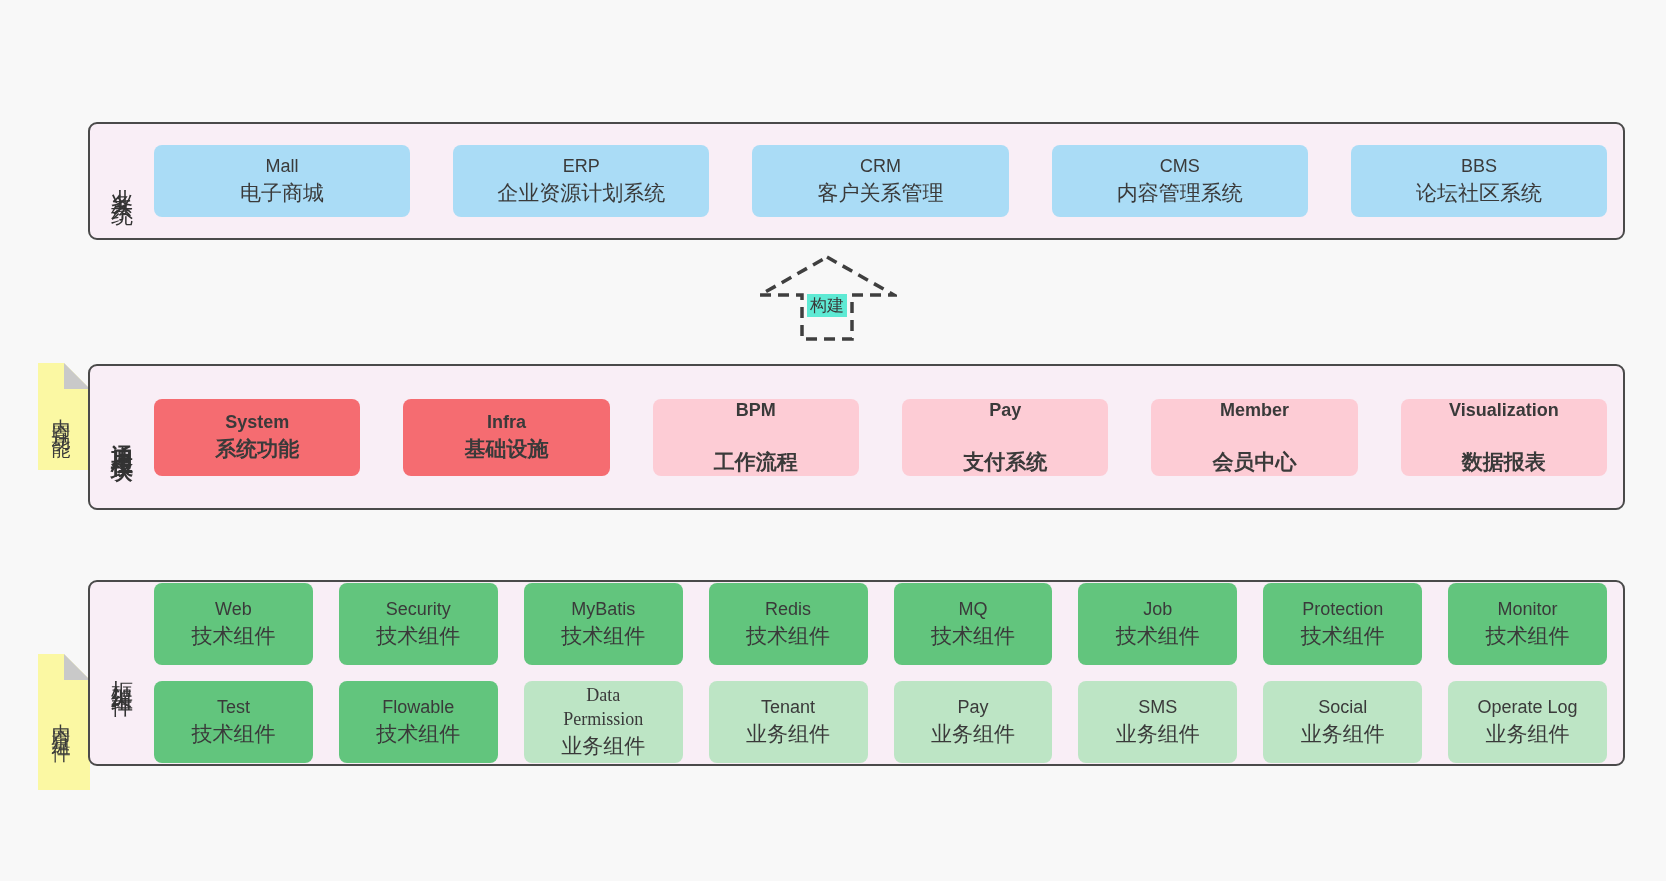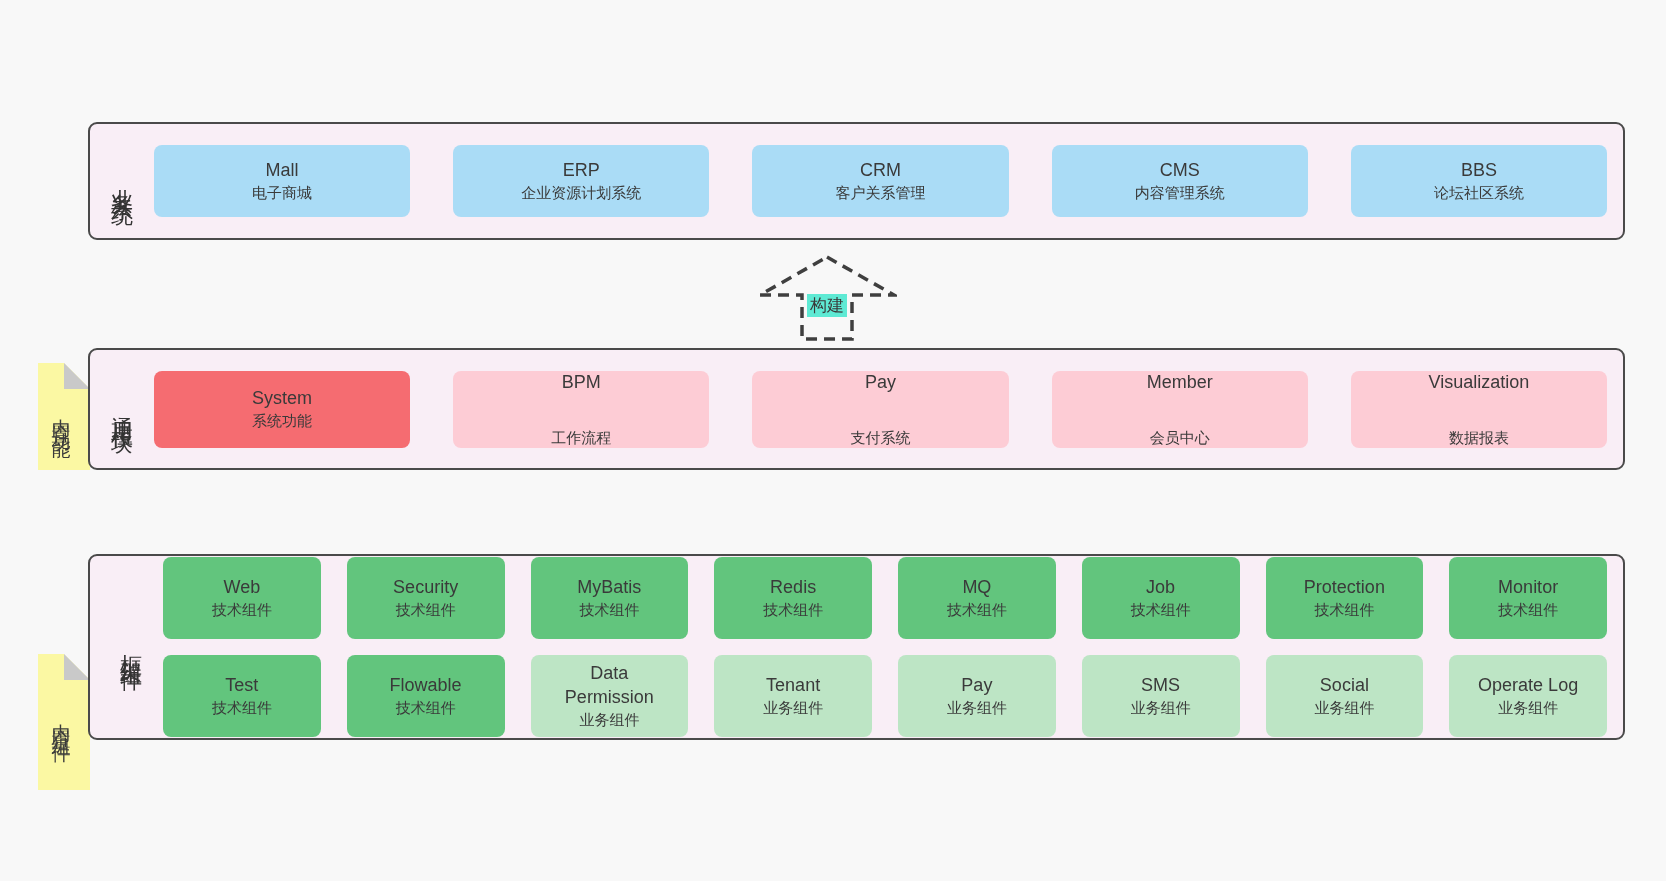--- a/index.html
+++ b/index.html
@@ -3,40 +3,40 @@
 <meta charset="utf-8">
 <style>
   html,body{margin:0;padding:0;}
   body{font-family:"Liberation Sans","DejaVu Sans",sans-serif;color:#3a3a3a;}
   .canvas{position:relative;width:1666px;height:881px;background:#f8f8f8;overflow:hidden;}
 
   
   .layer{position:absolute;left:88px;width:1537px;background:#f9eef6;border:2px solid #4a4a4a;
          border-radius:9px;box-sizing:border-box;display:flex;z-index:1;}
   #layer-business{top:122px;height:118px;}
-  #layer-modules{top:348px;height:122px;}
-  #layer-components{top:554px;height:186px;padding-left:9px;}
+  #layer-modules{top:364px;height:146px;font-weight:bold;}
+  #layer-components{top:580px;height:186px;}
 
   .layer-label{flex:0 0 64px;writing-mode:vertical-rl;text-orientation:upright;
                display:flex;align-items:center;justify-content:center;
                font-size:22px;letter-spacing:5px;color:#333;}
 
   .boxes-area{flex:1;display:flex;flex-direction:column;justify-content:center;
               padding-right:16px;gap:16px;}
   .box-row{display:flex;gap:43px;}
   .box-row.cols8{gap:26px;}
 
   .box{flex:1;border-radius:8px;display:flex;flex-direction:column;align-items:center;
        justify-content:center;text-align:center;line-height:1.32;}
   #layer-business .box{height:72px;}
   #layer-modules .box{height:77px;}
   #layer-components .box{height:82px;}
   .box-title{font-size:18px;}
-  .box-sub{font-size:15px;}
-  .wrap-narrow{max-width:108px;}
+  .box-sub{font-size:21px;}
+  .wrap-narrow{max-width:108px;font-family:Liberation Serif, serif;}
 
   .blue{background:#aadcf6;}
   .red{background:#f56c71;}
   .pink{background:#fdccd5;justify-content:space-between;}
   .green{background:#62c57d;}
   .lightgreen{background:#bde5c5;}
 
   
   .note{position:absolute;left:38px;width:52px;background:#fbf8a3;z-index:0;display:flex;align-items:center;}
   #note-features{top:363px;height:107px;}
@@ -105,20 +105,24 @@
   </div>
 
   <div class="layer" id="layer-modules">
     <div class="layer-label">通用模块</div>
     <div class="boxes-area">
       <div class="box-row">
         <div class="box red">
           <div class="box-title">System</div>
           <div class="box-sub">系统功能</div>
         </div>
+        <div class="box red">
+          <div class="box-title">Infra</div>
+          <div class="box-sub">基础设施</div>
+        </div>
         <div class="box pink">
           <div class="box-title">BPM</div>
           <div class="box-sub">工作流程</div>
         </div>
         <div class="box pink">
           <div class="box-title">Pay</div>
           <div class="box-sub">支付系统</div>
         </div>
         <div class="box pink">
           <div class="box-title">Member</div>

